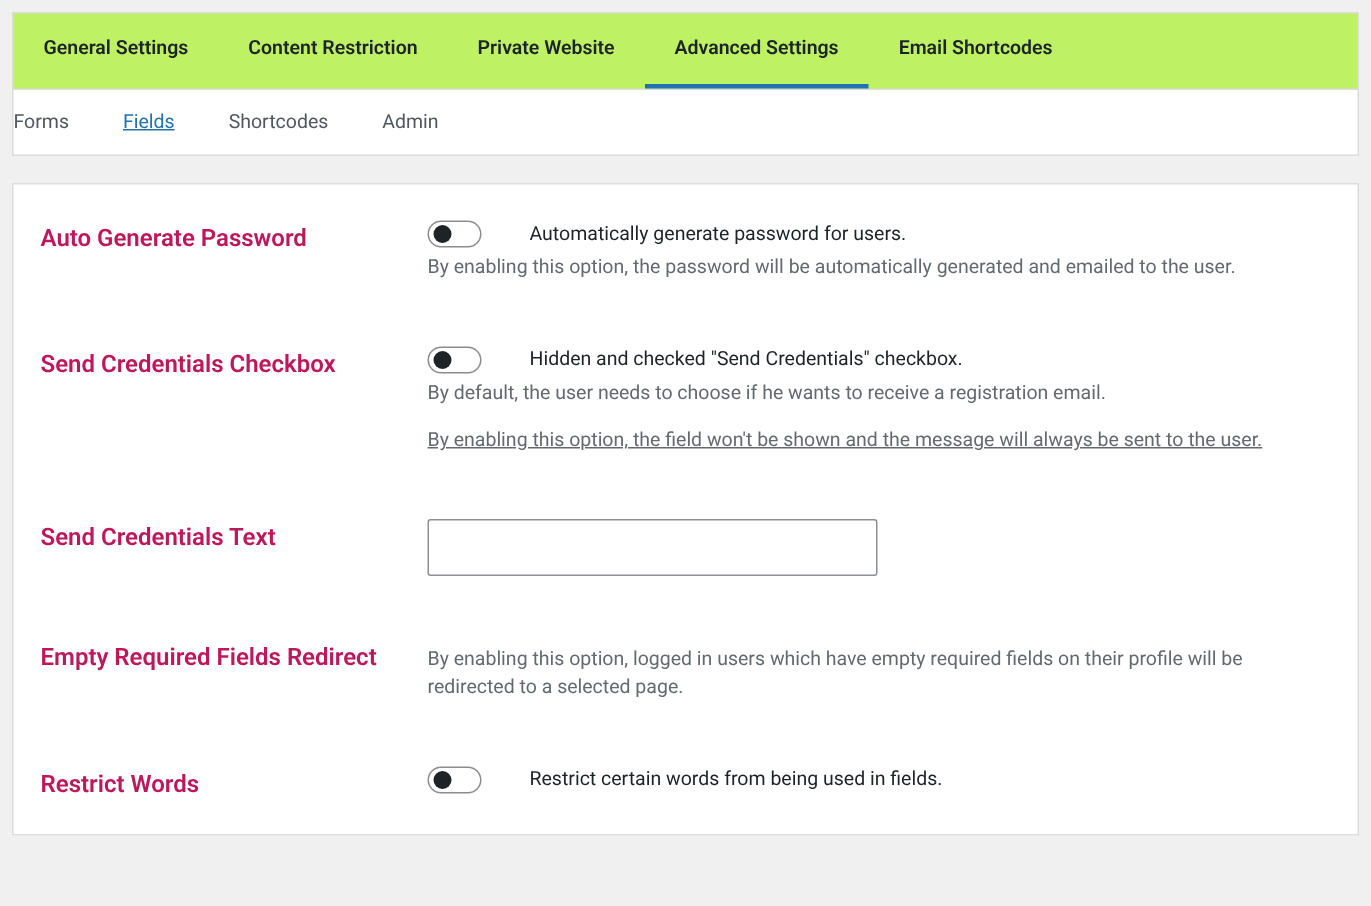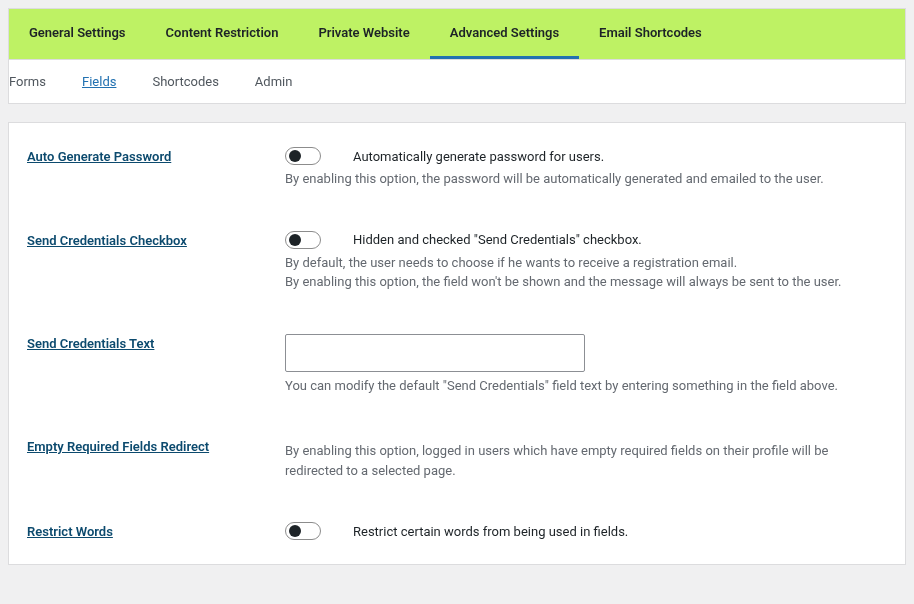--- a/index.html
+++ b/index.html
@@ -58,46 +58,46 @@
     }
     .field-row {
       display: flex;
       margin-bottom: 42px;
     }
     .field-row:last-child {
       margin-bottom: 0;
     }
     .field-label {
       width: 258px;
-      font-size: 13px;
+      font-size: 16px;
       font-weight: 600;
-      color: #0c4a6e;
+      color: #be185d;
       padding-top: 2px;
-      text-decoration: underline;
     }
     .field-body {
       flex: 1;
     }
     .inline-row {
       display: flex;
       align-items: center;
       gap: 32px;
     }
     .inline-text {
       font-size: 13px;
       color: #1d2327;
     }
     .help-text {
       margin-top: 4px;
       font-size: 13px;
       color: #646970;
       line-height: 1.5;
     }
     .help-text + .help-text {
-      margin-top: 0;
+      margin-top: 12px;
+      text-decoration: underline;
     }
     .toggle {
       position: relative;
       width: 36px;
       height: 18px;
       background: #fff;
       border: 1px solid #8c8c8c;
       border-radius: 10px;
       cursor: pointer;
       flex-shrink: 0;
@@ -166,21 +166,20 @@
         </div>
         <div class="help-text">By default, the user needs to choose if he wants to receive a registration email.</div>
         <div class="help-text">By enabling this option, the field won't be shown and the message will always be sent to the user.</div>
       </div>
     </div>
 
     <div class="field-row">
       <div class="field-label">Send Credentials Text</div>
       <div class="field-body">
         <input type="text" class="text-input" value="" style="">
-        <div class="help-text">You can modify the default "Send Credentials" field text by entering something in the field above.</div>
       </div>
     </div>
 
     <div class="field-row">
       <div class="field-label">Empty Required Fields Redirect</div>
       <div class="field-body">
         <div class="help-text">By enabling this option, logged in users which have empty required fields on their profile will be redirected to a selected page.</div>
       </div>
     </div>
 

